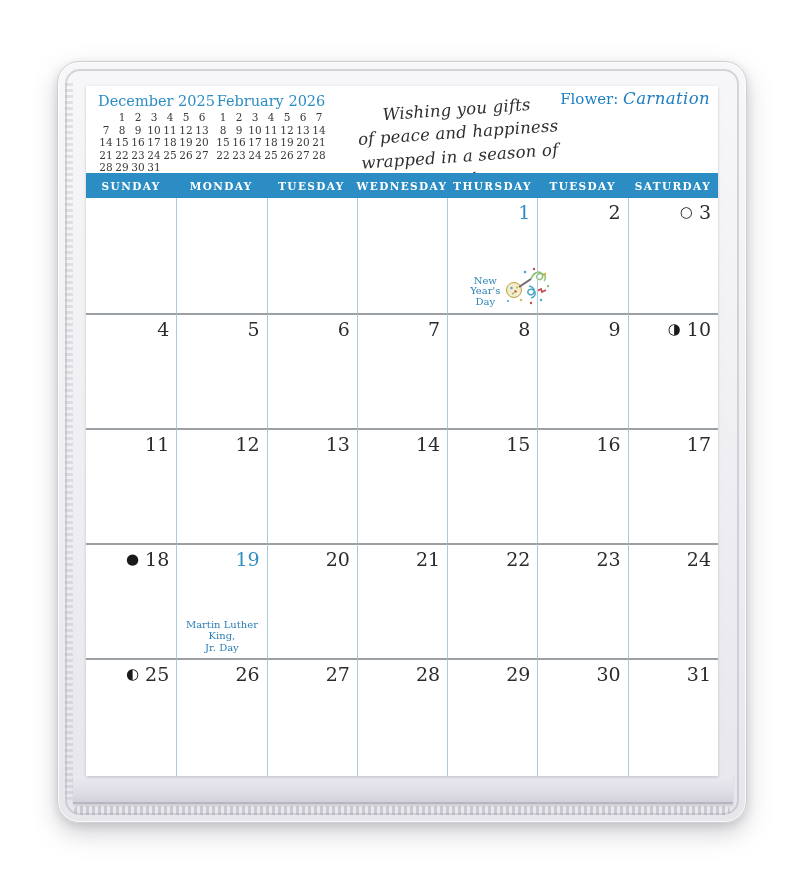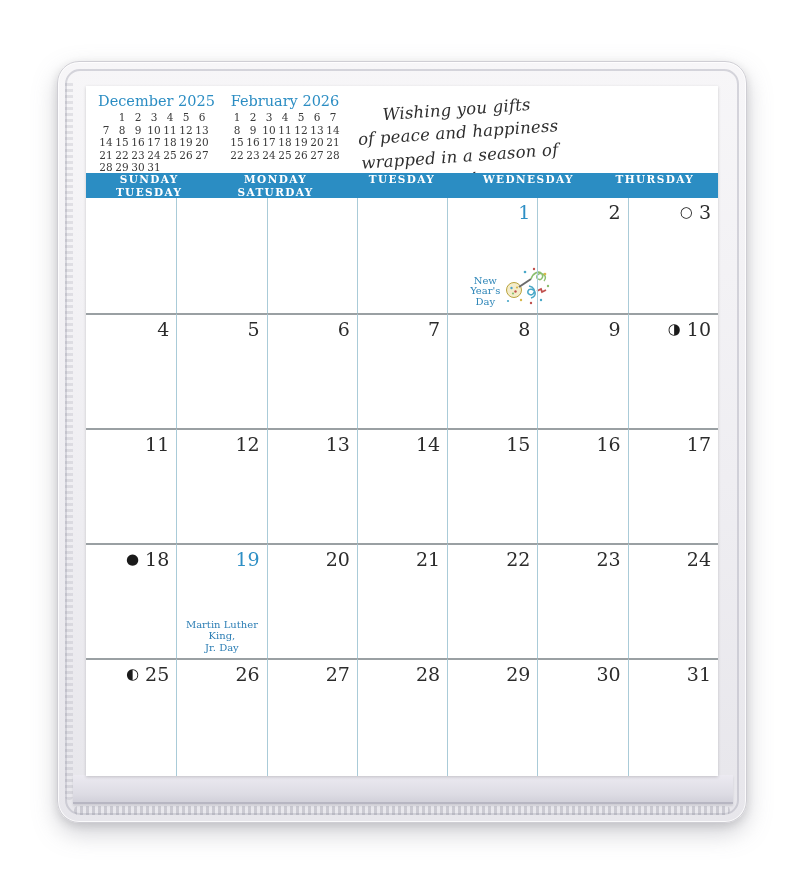--- a/index.html
+++ b/index.html
@@ -23,38 +23,38 @@
   
   .pages{position:absolute;left:15px;right:13px;top:713px;height:27px;
          background:linear-gradient(180deg,#eceaf1 0%,#dddce4 70%,#d2d1da 100%);
          border-bottom:2px solid #b7b6c2;box-shadow:0 2px 2px rgba(130,130,145,.25);}
 
   
   .paper{position:absolute;left:28px;top:24px;width:632px;height:690px;background:#ffffff;
          box-shadow:0 1px 3px rgba(0,0,0,.18);}
 
   
-  .mini-cals{position:absolute;left:12px;top:7px;display:flex;gap:14px;}
+  .mini-cals{position:absolute;left:12px;top:7px;display:flex;}
   .mini-cal{text-align:center;}
   .mini-title{font-size:14.5px;color:#2b8dc3;margin-bottom:2px;white-space:nowrap;}
   .mini-grid{display:grid;grid-template-columns:repeat(7,16px);grid-auto-rows:12.5px;}
   .mini-grid span{font-size:10.5px;color:#3a3a3a;text-align:center;line-height:12.5px;}
 
   .greeting{position:absolute;left:268px;top:12px;width:210px;text-align:center;
             transform:rotate(-4deg);color:#2e2e2e;font-style:italic;
             font-size:16.5px;line-height:1.42;letter-spacing:.2px;}
 
   .title-block{position:absolute;right:8px;top:2px;text-align:right;color:#1e7ec0;}
   .month-title{font-size:36px;line-height:1.05;letter-spacing:.5px;}
   .meta-line{font-size:15px;line-height:1.3;}
   .meta-line .script{font-style:italic;font-size:16.5px;letter-spacing:.4px;}
 
   
   .weekbar{position:absolute;left:0;top:87px;width:632px;height:25px;background:#2b8dc3;
-           display:grid;grid-template-columns:repeat(5,1fr);align-items:center;}
+           display:grid;grid-template-columns:repeat(7,1fr);align-items:center;}
   .weekbar .wd{color:#ffffff;font-size:10.5px;font-weight:bold;text-align:center;letter-spacing:1.4px;}
 
   
   .grid{position:absolute;left:0;top:112px;width:632px;height:578px;
         display:grid;grid-template-columns:repeat(7,1fr);grid-template-rows:repeat(4,115px) 1fr;}
   .cell{position:relative;}
   .cell:not(.c0){border-left:1px solid #aacbd8;}
   .cell.r1,.cell.r2,.cell.r3,.cell.r4{border-top:2px solid #9aa0a3;}
   .cell-top{position:absolute;top:3px;right:7px;display:flex;align-items:center;}
   .date{font-size:19px;color:#2b2b2b;}
@@ -155,20 +155,22 @@
         </div>
       </div>
 
       <div class="greeting">
         <div>Wishing you gifts</div>
         <div>of peace and happiness</div>
         <div>wrapped in a season of joy!</div>
       </div>
 
       <div class="title-block">
+        <div class="meta-line"><span>Flower:</span>
+             <span class="script">Carnation</span></div>
       </div>
 
       <div class="weekbar">
           <div class="wd">SUNDAY</div>
           <div class="wd">MONDAY</div>
           <div class="wd">TUESDAY</div>
           <div class="wd">WEDNESDAY</div>
           <div class="wd">THURSDAY</div>
           <div class="wd">TUESDAY</div>
           <div class="wd">SATURDAY</div>

